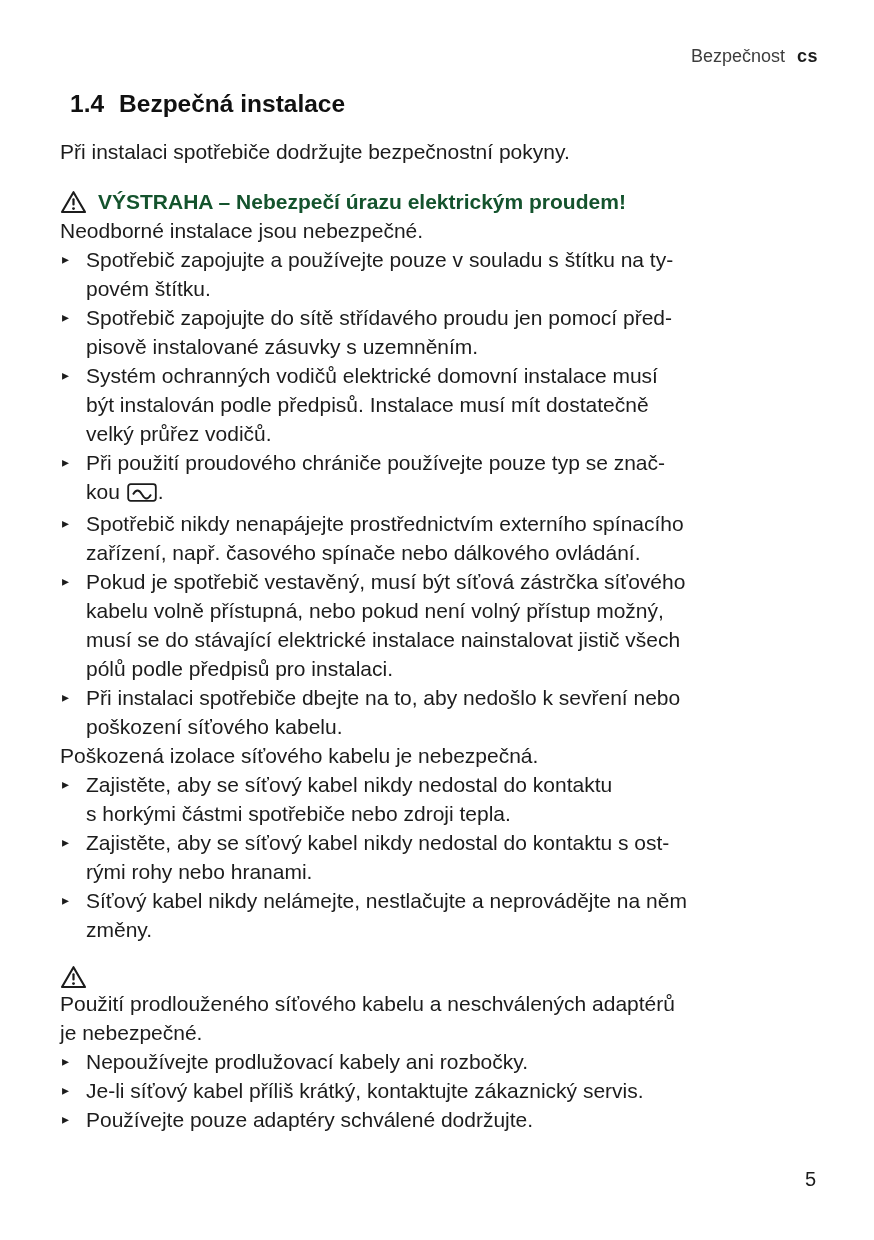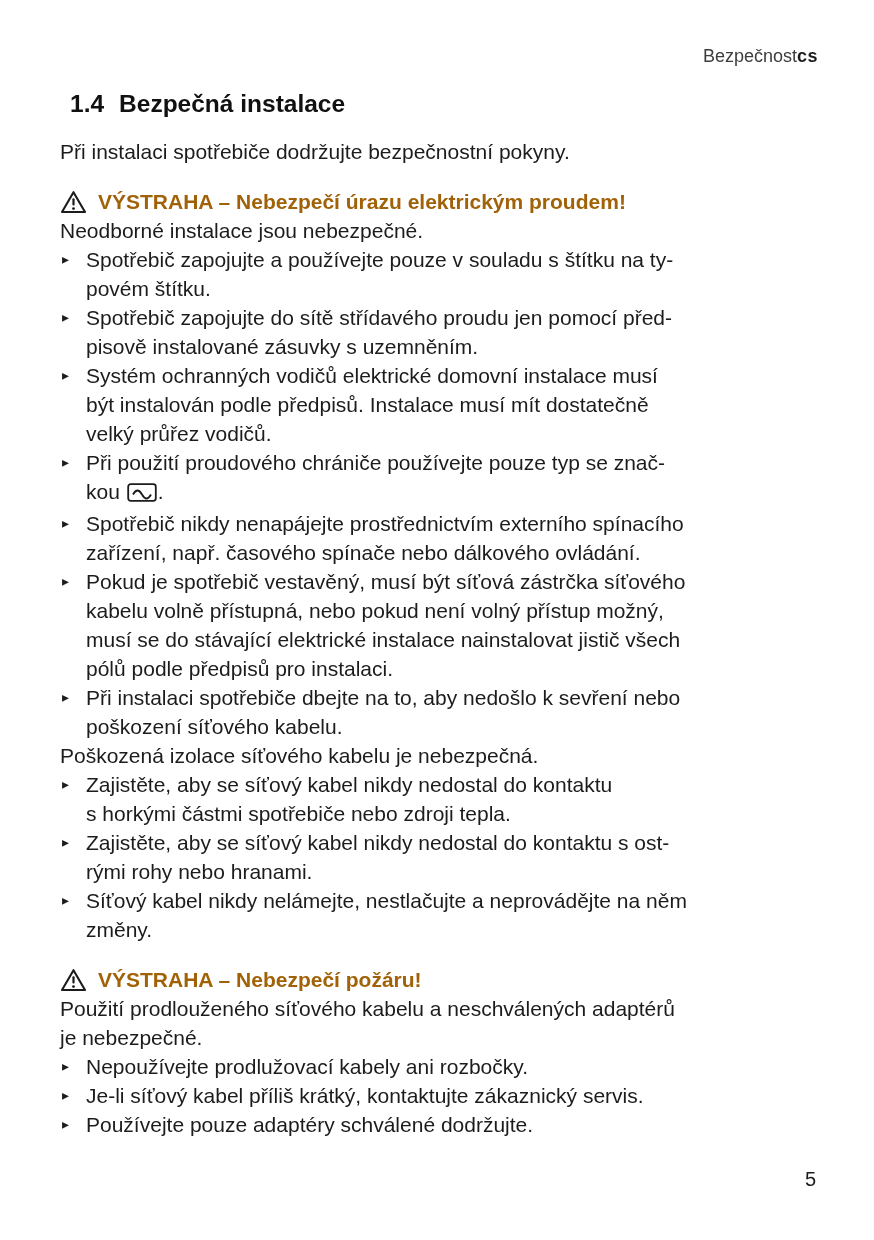--- a/index.html
+++ b/index.html
@@ -17,20 +17,21 @@
     overflow: hidden;
   }
   .content {
     padding: 45px 56px 0 60px;
   }
   
   .running-header {
     display: flex;
     justify-content: flex-end;
     align-items: baseline;
+    gap: 12px;
     font-size: 18px;
     line-height: 22px;
   }
   .running-header .section-label { color: #3d3d3d; }
   .running-header .lang-code { font-weight: bold; color: #1c1c1c; letter-spacing: 0.5px; }
 
   
   .chapter-title {
     margin-top: 22px;
     font-size: 24.5px;
@@ -54,21 +55,21 @@
 
   
   .warning-heading {
     display: flex;
     align-items: center;
     gap: 11px;
     margin-top: 21px;
     font-size: 21px;
     font-weight: bold;
     line-height: 29px;
-    color: #a16207;
+    color: #14532d;
   }
   .warning-heading svg { display: block; }
 
   
   ul.bullets {
     list-style: none;
     margin: 0; padding: 0;
   }
   li.bullet {
     display: flex;
@@ -195,21 +196,20 @@
       </ul>
 
       <div class="warning-heading">
         <span>
           <svg width="27" height="24" viewBox="0 0 27 24">
             <path d="M13.5 2.2 L25 22 H2 Z" fill="none" stroke="#1c1c1c" stroke-width="2.1" stroke-linejoin="round"></path>
             <rect x="12.4" y="8.2" width="2.2" height="7.2" rx="1" fill="#1c1c1c"></rect>
             <circle cx="13.5" cy="18.6" r="1.4" fill="#1c1c1c"></circle>
           </svg>
         </span>
-        <span>VÝSTRAHA – Nebezpečí požáru!</span>
       </div>
 
       <p class="para">Použití prodlouženého síťového kabelu a neschválených adaptérů
 je nebezpečné.</p>
 
       <ul class="bullets">
         <li class="bullet">
           <span class="marker">▸</span>
           <span class="btext">Nepoužívejte prodlužovací kabely ani rozbočky.</span>
         </li>

